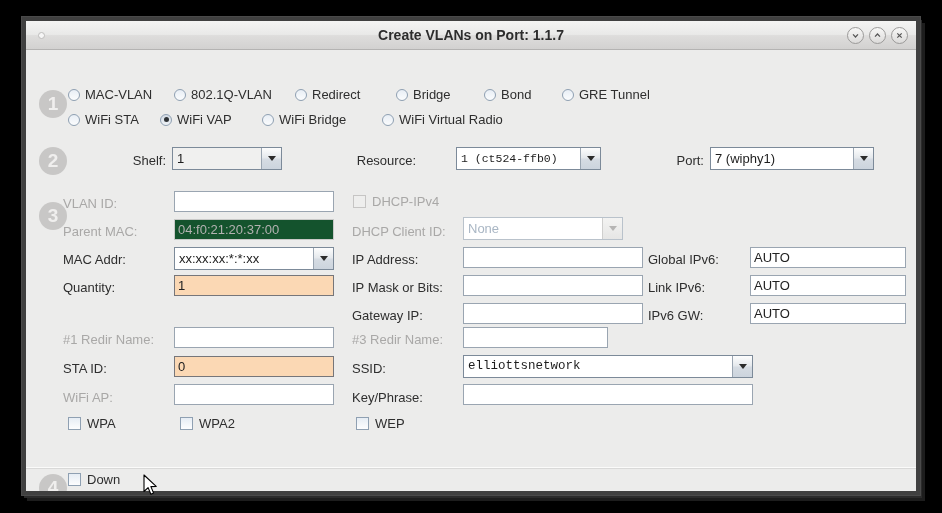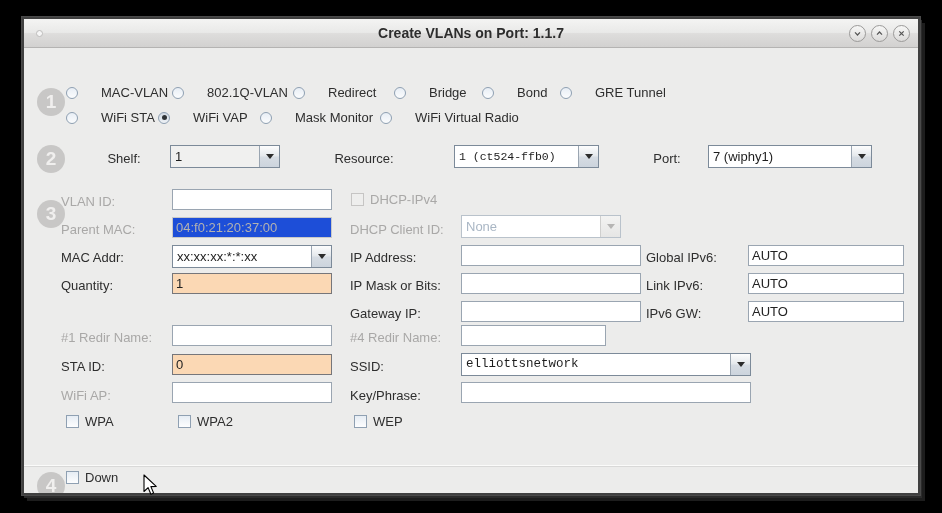--- a/index.html
+++ b/index.html
@@ -11,21 +11,21 @@
     font-family: "Liberation Sans", sans-serif;
   }
   body { position: relative; }
 
   
   .window {
     position: absolute;
     left: 22px; top: 17px;
     width: 898px; height: 478px;
     background: #ececeb;
-    border: 2px solid #404040;
+    border: 4px solid #404040;
     box-shadow:
       0 0 0 1px #4a4a4a,
       2px 3px 0 0 #2b2b2b,
       5px 6px 0 0 #1d1d1d,
       8px 9px 14px 2px rgba(0,0,0,0.75);
     box-sizing: border-box;
     overflow: hidden;
   }
 
   
@@ -101,38 +101,38 @@
 
   
   .lbl {
     position: absolute;
     font-size: 13px;
     color: #2e2e2e;
     white-space: nowrap;
     line-height: 16px;
   }
   .lbl.dim { color: #a9a8a7; }
-  .lbl.r { text-align: center; }
+  .lbl.r { text-align: right; }
 
   .txt {
     position: absolute;
     box-sizing: border-box;
     height: 21px;
     background: #ffffff;
     border: 1px solid #9aa5b1;
     font-size: 13px;
     color: #222;
     line-height: 19px;
     padding: 0 3px;
     font-family: "Liberation Sans", sans-serif;
     overflow: hidden;
     white-space: nowrap;
   }
   .txt.disabled {
-    background: #1d4ed8;
+    background: #14532d;
     border-color: #c9c9c8;
     color: #b3b2b1;
   }
   .txt.peach {
     background: #fbd8b4;
     border: 1px solid #76767a;
   }
 
   
   .combo {
@@ -177,21 +177,21 @@
     border-right: 4.5px solid transparent;
     border-top: 5px solid #2b2b2b;
   }
   .tri.dis { border-top-color: #b6b5b4; }
 
   
   .radio {
     position: absolute;
     display: flex;
     align-items: center;
-    gap: 23px;
+    gap: 5px;
     font-size: 13px;
     color: #2e2e2e;
     white-space: nowrap;
     cursor: pointer;
   }
   .rdot {
     width: 12px; height: 12px;
     border-radius: 50%;
     background: linear-gradient(to bottom, #e8eef5, #fbfcfd);
     border: 1px solid #8fa0b2;
@@ -344,21 +344,21 @@
     <div class="radio" style="left:42px; top:62px;">
       <span class="rdot"></span>
       <span>WiFi STA</span>
     </div>
     <div class="radio on" style="left:134px; top:62px;">
       <span class="rdot"></span>
       <span>WiFi VAP</span>
     </div>
     <div class="radio" style="left:236px; top:62px;">
       <span class="rdot"></span>
-      <span>Mask Monitor</span>
+      <span>WiFi Bridge</span>
     </div>
     <div class="radio" style="left:356px; top:62px;">
       <span class="rdot"></span>
       <span>WiFi Virtual Radio</span>
     </div>
 
     <div class="lbl r" style="left:60px; top:103px; width:80px;">Shelf:</div>
     <div class="combo grey" style="left:146px; top:97px; width:110px;">
       <div class="cval">1</div>
       <div class="carrow">
@@ -432,21 +432,21 @@
 
     <div class="lbl" style="left:326px; top:202px;">IP Address:</div>
     <div class="txt" style="left:437px; top:197px; width:180px;"></div>
 
     <div class="lbl" style="left:326px; top:230px;">IP Mask or Bits:</div>
     <div class="txt" style="left:437px; top:225px; width:180px;"></div>
 
     <div class="lbl" style="left:326px; top:258px;">Gateway IP:</div>
     <div class="txt" style="left:437px; top:253px; width:180px;"></div>
 
-    <div class="lbl dim" style="left:326px; top:282px;">#4 Redir Name:</div>
+    <div class="lbl dim" style="left:326px; top:282px;">#3 Redir Name:</div>
     <div class="txt" style="left:437px; top:277px; width:145px;"></div>
 
     <div class="lbl" style="left:326px; top:311px;">SSID:</div>
     <div class="combo" style="left:437px; top:305px; width:290px;">
       <div class="cval mono" style="font-size:12.5px;border-radius:7px;">elliottsnetwork</div>
       <div class="carrow">
           <span class="tri"></span>
         </div>
     </div>
 

